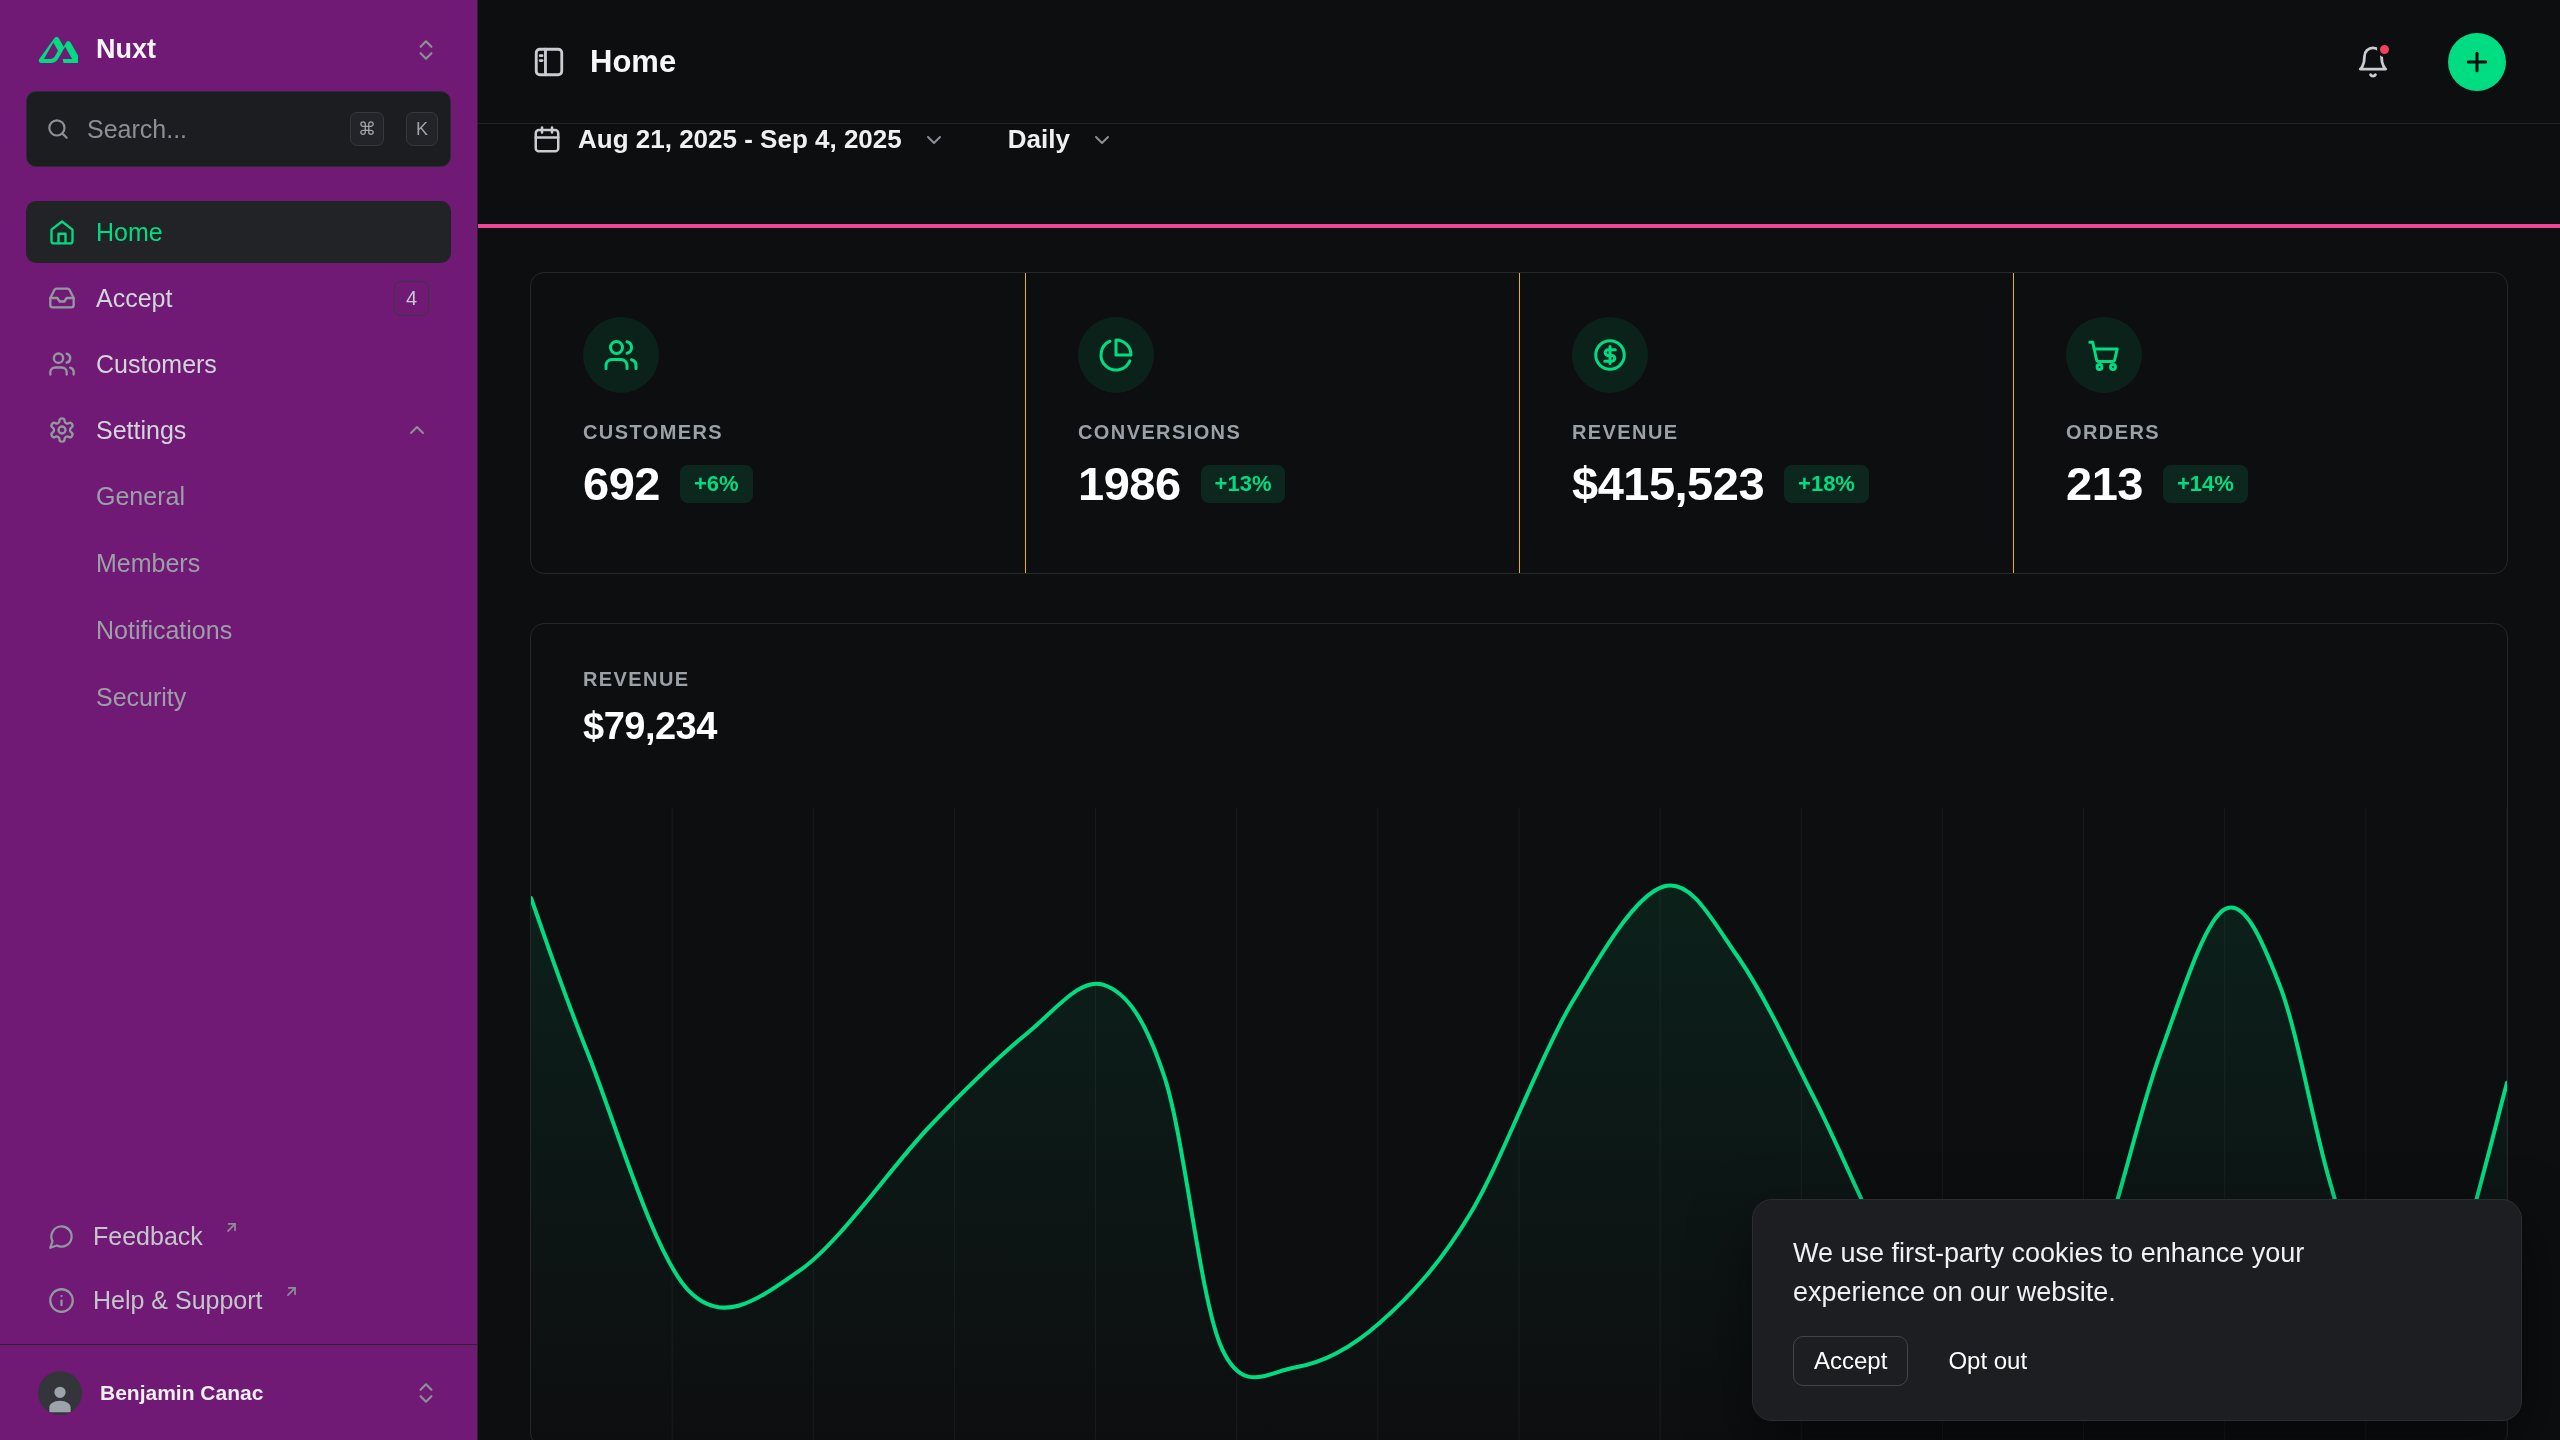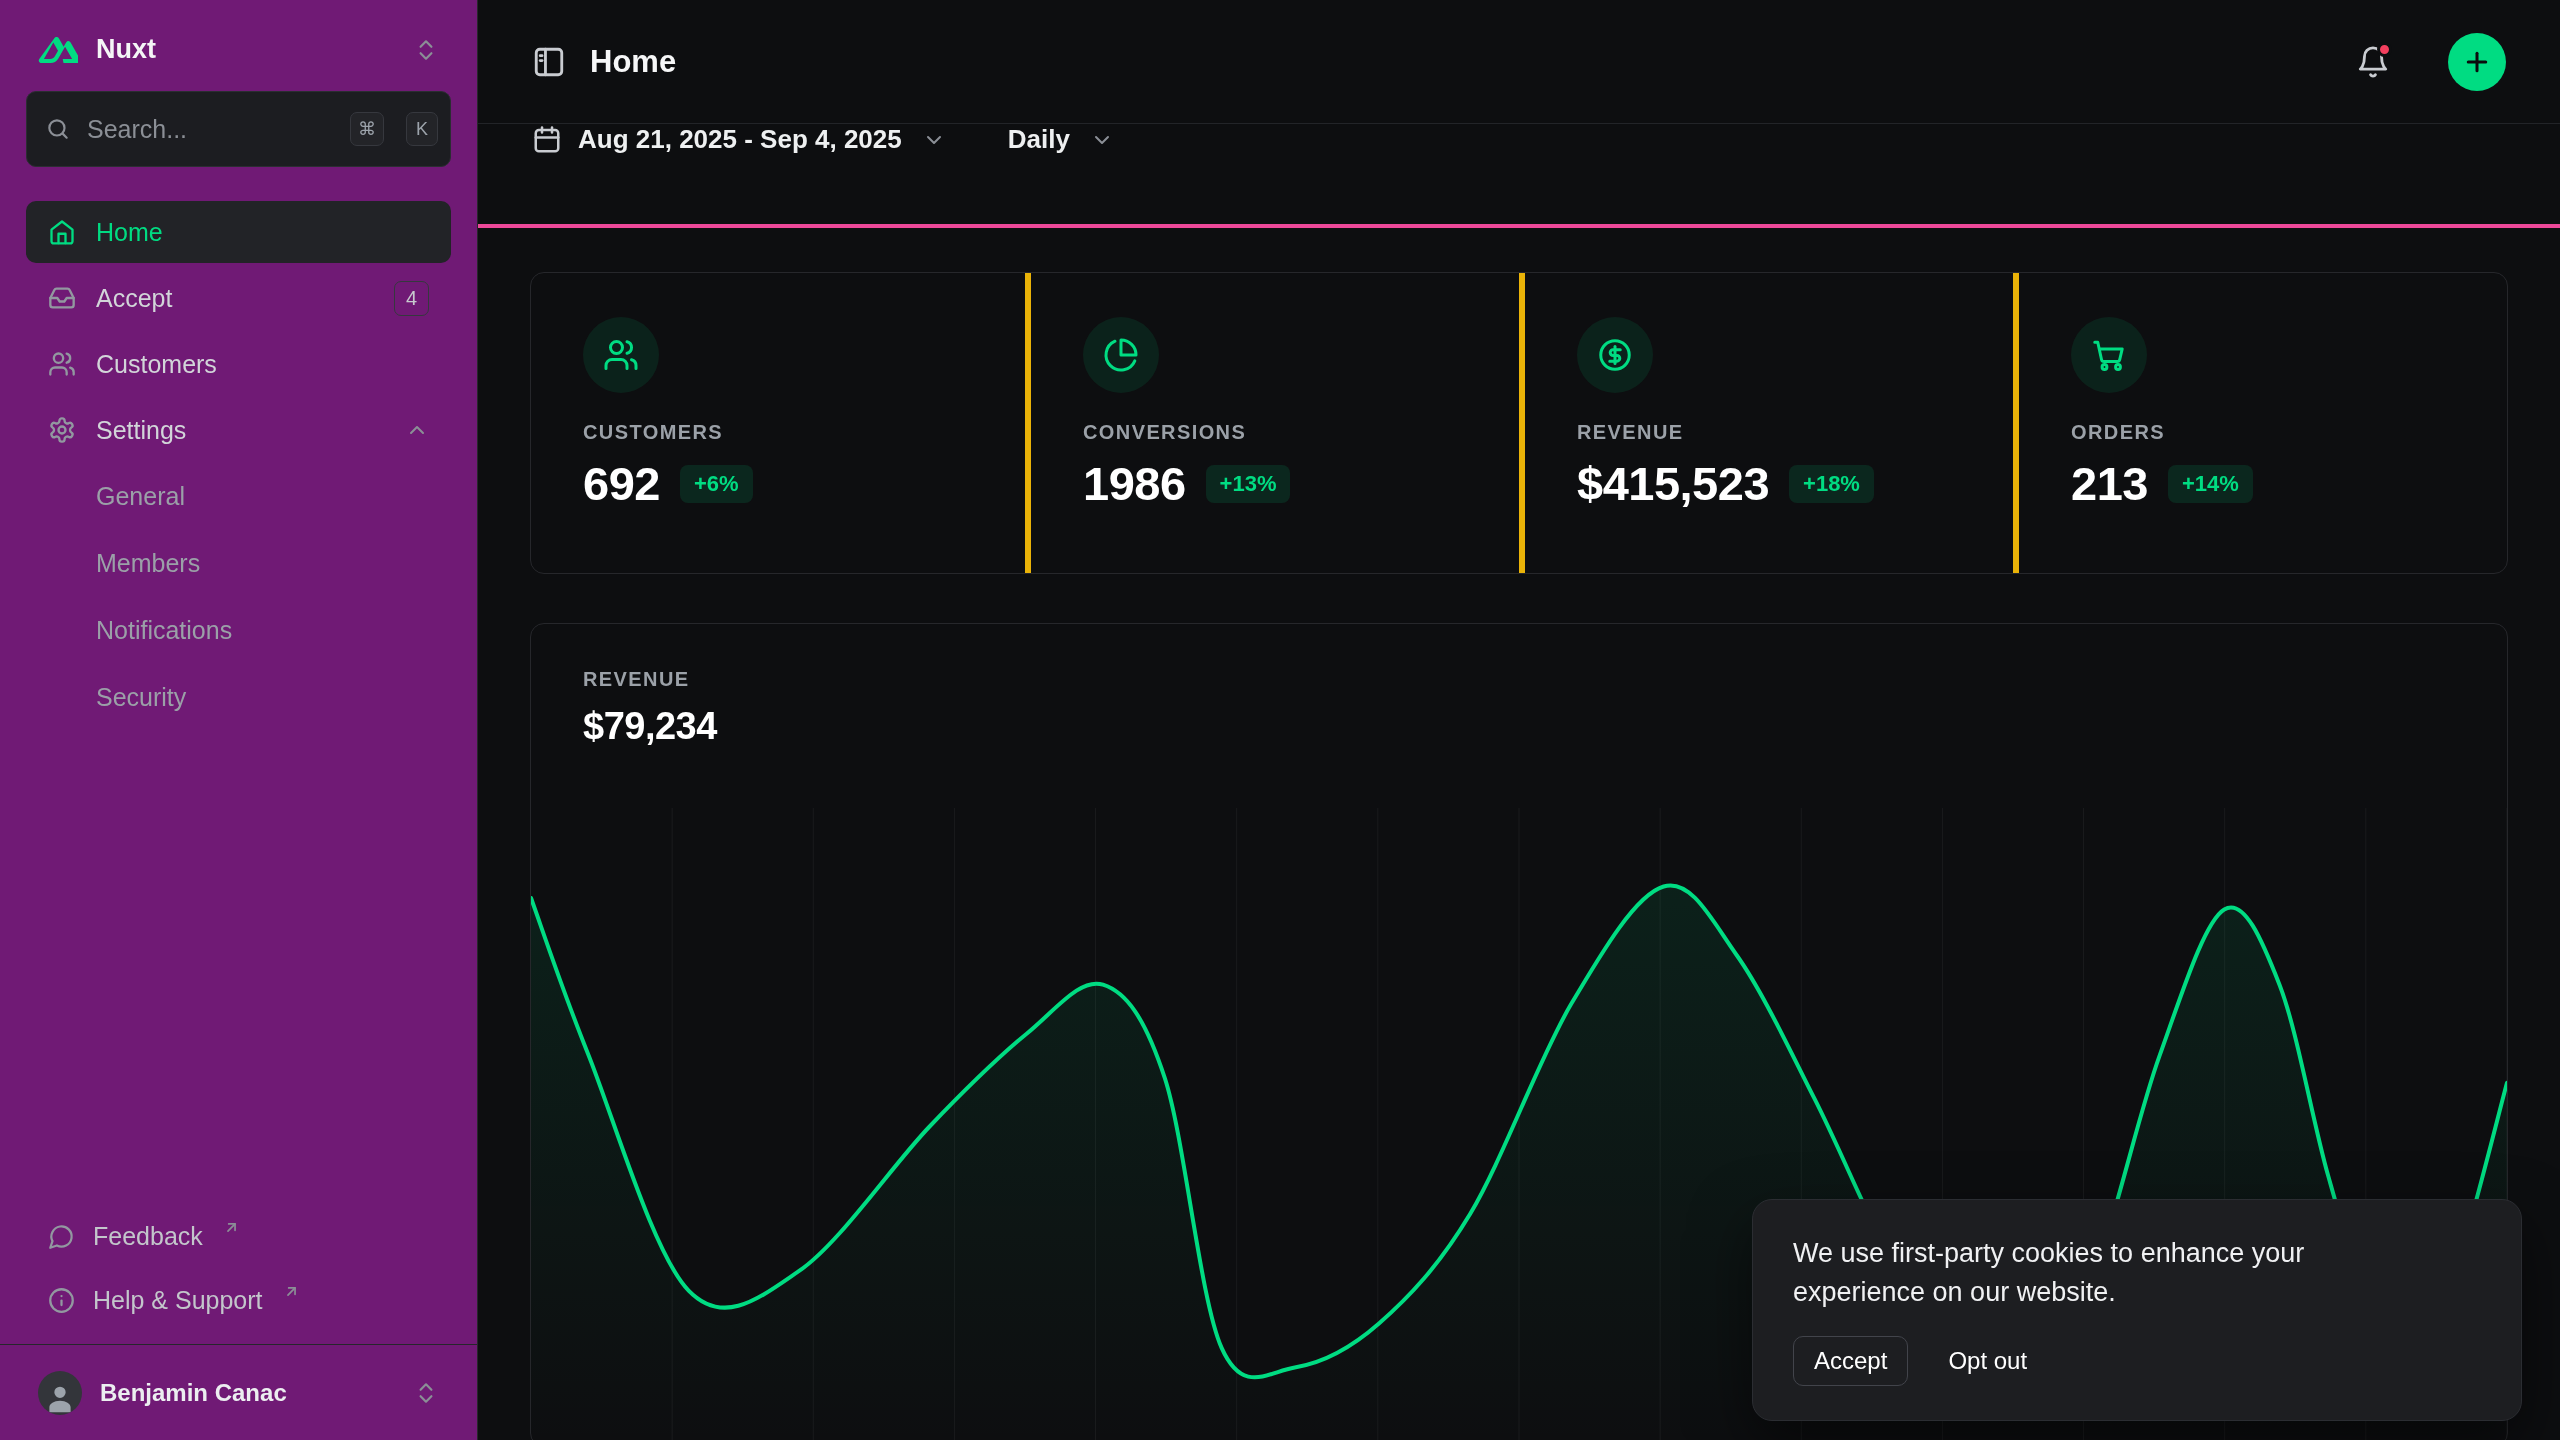--- a/index.html
+++ b/index.html
@@ -60,21 +60,21 @@
   .foot-item .nav-ic{color:#9298a0;display:flex;}
   .ext-arrow{color:#8b8f96;display:flex;transform:translateY(-9px);margin-left:2px;}
   .sb-user{
     border-top:1px solid #26272b;margin:0 -26px;height:96px;
     display:flex;align-items:center;gap:18px;padding:0 38px;cursor:pointer;
   }
   .avatar{
     width:44px;height:44px;border-radius:50%;background:#33353a;overflow:hidden;
     display:flex;align-items:flex-end;justify-content:center;
   }
-  .user-name{font-size:24px;font-weight:600;color:#eceef0;}
+  .user-name{font-size:21px;font-weight:600;color:#eceef0;}
 
   
   .main{flex:1;display:flex;flex-direction:column;min-width:0;background:#0d0e10;}
   .m-header{
     height:124px;min-height:124px;border-bottom:1px solid #222428;
     display:flex;align-items:center;padding:0 54px;gap:24px;
   }
   .icon-btn{background:none;border:none;color:#c9ccd1;display:flex;cursor:pointer;padding:0;}
   .page-title{font-size:31px;font-weight:700;color:#f6f7f8;}
   .hdr-spacer{flex:1;}
@@ -99,21 +99,21 @@
   .tb-btn .tb-caret{color:#8b8f96;display:flex;margin-left:4px;}
   .tb-gap{width:62px;}
 
   .m-content{flex:1;min-height:0;padding:44px 52px 0 52px;}
 
   
   .stats{
     display:grid;grid-template-columns:1fr 1fr 1fr 1fr;height:302px;
     border:1px solid #26272b;border-radius:14px;overflow:hidden;
   }
-  .stat{padding:44px 52px;border-left:6px solid #eab308;cursor:pointer;}
+  .stat{padding:44px 52px;border-left:1px solid #eab308;cursor:pointer;}
   .stat:first-child{border-left:none;}
   .stat-ic{
     width:76px;height:76px;border-radius:50%;background:rgba(0,220,130,0.10);
     color:var(--accent);display:flex;align-items:center;justify-content:center;
   }
   .stat-label{margin-top:28px;font-size:20px;font-weight:600;letter-spacing:1.4px;color:#9ba1a8;}
   .stat-row{margin-top:12px;display:flex;align-items:center;gap:20px;}
   .stat-value{font-size:47px;font-weight:700;color:#ffffff;letter-spacing:-0.5px;}
   .delta{
     background:rgba(0,220,130,0.12);color:var(--accent);

